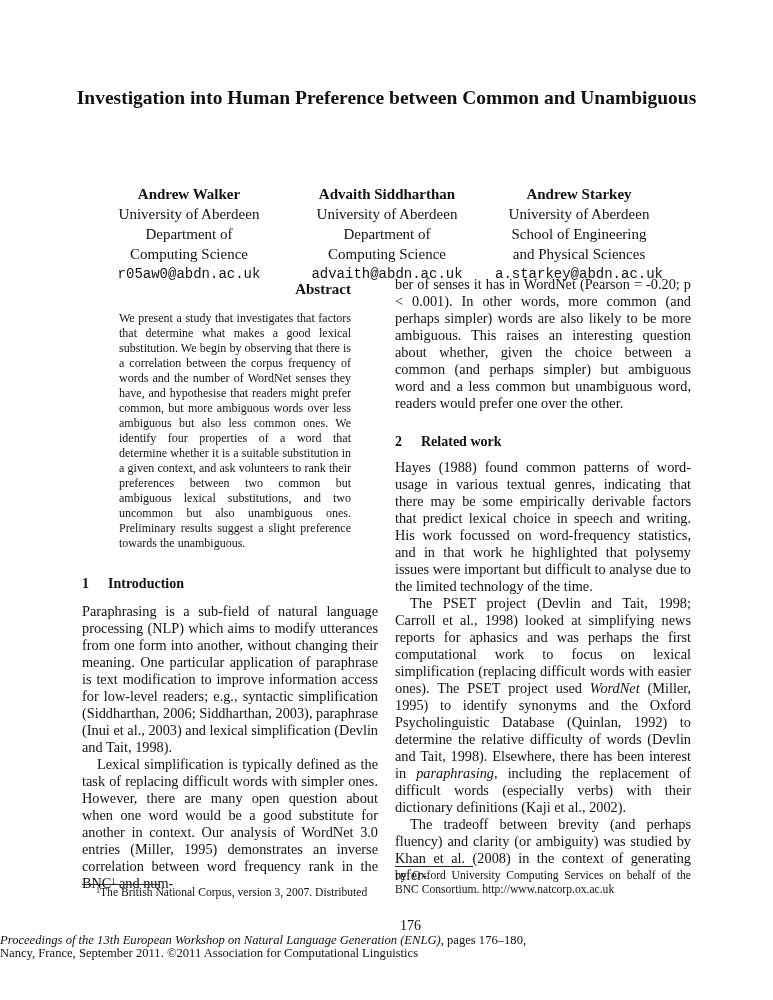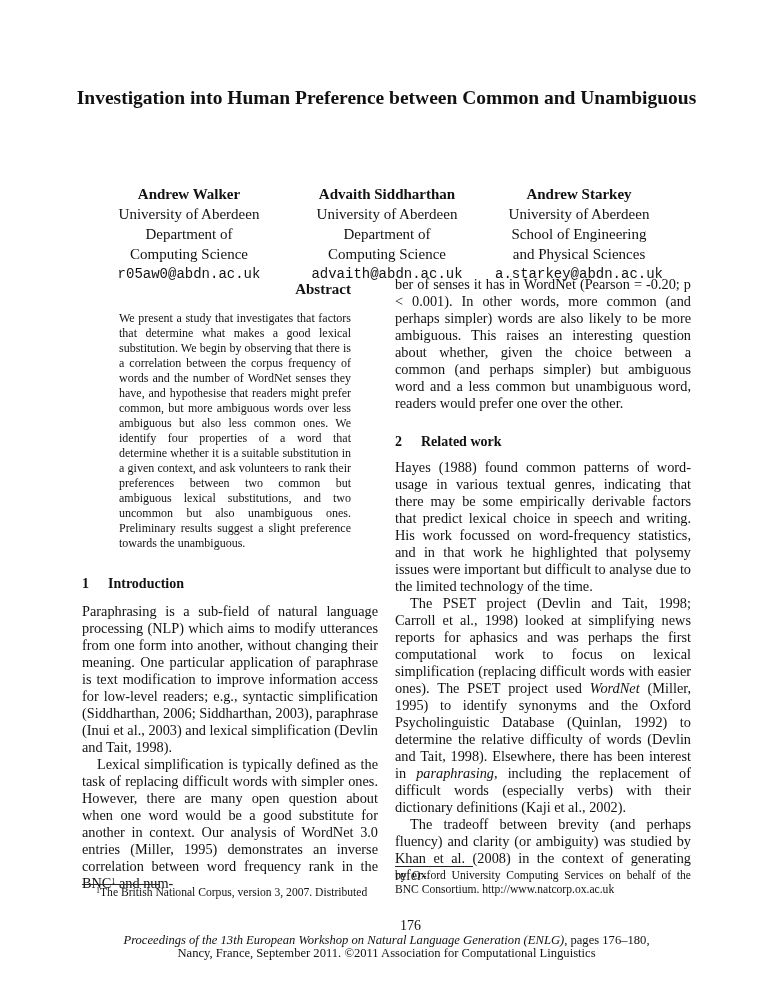--- a/index.html
+++ b/index.html
@@ -16,21 +16,21 @@
   .sec-head .num { display: inline-block; width: 26px; }
   .left-body { left: 82px; width: 296px; top: 603px; font-size: 14.3px; line-height: 17px; }
   .right-top { left: 395px; width: 296px; top: 276px; font-size: 14.3px; line-height: 17px; }
   .right-body { left: 395px; width: 296px; top: 459px; font-size: 14.3px; line-height: 17px; }
   p { margin: 0; }
   p.indent { text-indent: 15px; }
   .fn-rule { position: absolute; height: 1px; background: #222; width: 78px; }
   .fn { position: absolute; font-size: 11.6px; line-height: 14px; text-align: justify; }
   sup { font-size: 8px; vertical-align: top; position: relative; top: -2px; }
   .page-num { position: absolute; left: 0; width: 773px; top: 918px; text-align: center; font-size: 14px; margin-left: 24px; }
-  .proc { position: absolute; left: 0; width: 773px; top: 934px; text-align: center; font-size: 12.6px; line-height: 13px; }
+  .proc { position: absolute; left: 0; width: 773px; top: 934px; text-align: left; font-size: 12.6px; line-height: 13px; }
   .proc .it { font-style: italic; }
   em { font-style: italic; }
   .lastline { text-align-last: left; }
 </style>
 </head>
 <body>
 
 <div class="title">
   <div>Investigation into Human Preference between Common and Unambiguous</div>
 </div>

